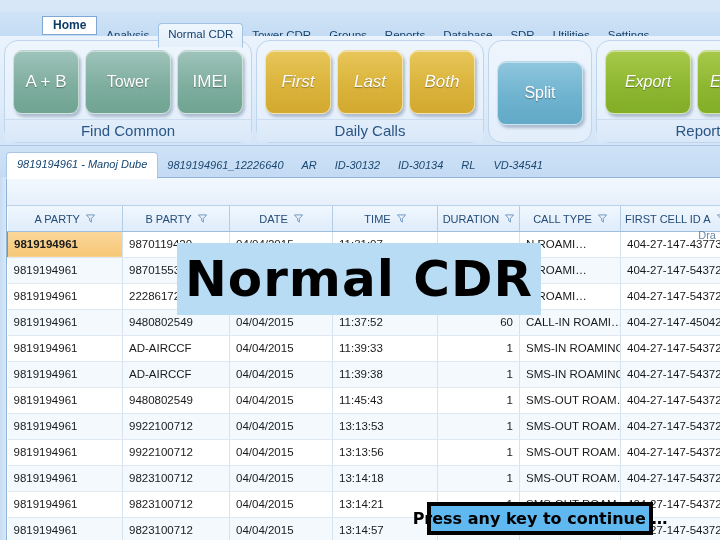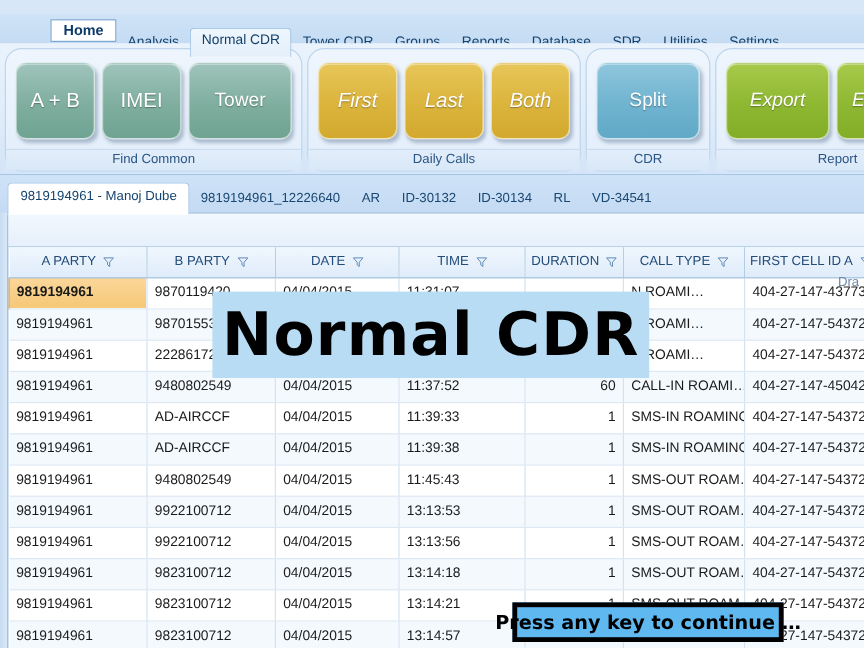--- a/index.html
+++ b/index.html
@@ -65,21 +65,21 @@
   .group {
     display: flex; flex-direction: column;
     border: 1px solid #bed5ec;
     border-radius: 14px;
     background: linear-gradient(180deg,#eef5fd 0%,#e3eefb 100%);
     margin: 0 2px;
     padding: 3px 4px 0 4px;
   }
   .group-btns { display: flex; flex: 1; align-items: center; gap: 6px; padding: 0 4px; }
   .group-label {
-    text-align: center; font-size: 11px; color: #2a5584;
+    text-align: center; font-size: 15px; color: #2a5584;
     padding: 2px 0 3px 0;
     border-top: 1px solid #cbdef1;
     background: linear-gradient(180deg,#e2edfa 0%,#d9e8f8 100%);
     margin: 0 -4px;
   }
   .bigbtn {
     width: 66px; height: 64px;
     border-radius: 9px;
     display: flex; align-items: center; justify-content: center;
     color: #ffffff;
@@ -105,20 +105,21 @@
     background: linear-gradient(180deg,#cfe3f7 0%,#c3daf3 100%);
     display: flex; align-items: flex-end;
     padding-left: 6px;
   }
   .dtab {
     font-size: 11px; color: #1a4771;
     padding: 5px 9px 6px 9px;
     white-space: nowrap;
     cursor: default;
     line-height: 13px;
+    font-style: italic;
   }
   .dtab.active {
     background: #ffffff;
     border: 1px solid #a8c7e6;
     border-bottom-color: #ffffff;
     border-radius: 4px 4px 0 0;
     color: #14436e;
     font-weight: normal;
     margin-bottom: -1px;
     position: relative; z-index: 3;
@@ -234,38 +235,37 @@
       <div class="rtab">Database</div>
       <div class="rtab">SDR</div>
       <div class="rtab">Utilities</div>
       <div class="rtab">Settings</div>
     </div>
 
   <div class="ribbon" id="ribbon-body">
       <div class="group">
         <div class="group-btns">
           <div class="bigbtn teal">A + B</div>
+          <div class="bigbtn teal wide">Tower</div>
           <div class="bigbtn teal">IMEI</div>
-          <div class="bigbtn teal wide">Tower</div>
         </div>
         <div class="group-label">Find Common</div>
       </div>
       <div class="group">
         <div class="group-btns">
           <div class="bigbtn amber">First</div>
           <div class="bigbtn amber">Last</div>
           <div class="bigbtn amber">Both</div>
         </div>
         <div class="group-label">Daily Calls</div>
       </div>
       <div class="group">
         <div class="group-btns">
           <div class="bigbtn blue wide">Split</div>
         </div>
-        <div class="group-label">CDR</div>
       </div>
       <div class="group">
         <div class="group-btns">
           <div class="bigbtn green wide">Export</div>
           <div class="bigbtn green wide2">Export All</div>
         </div>
         <div class="group-label">Report</div>
       </div>
     </div>
 

